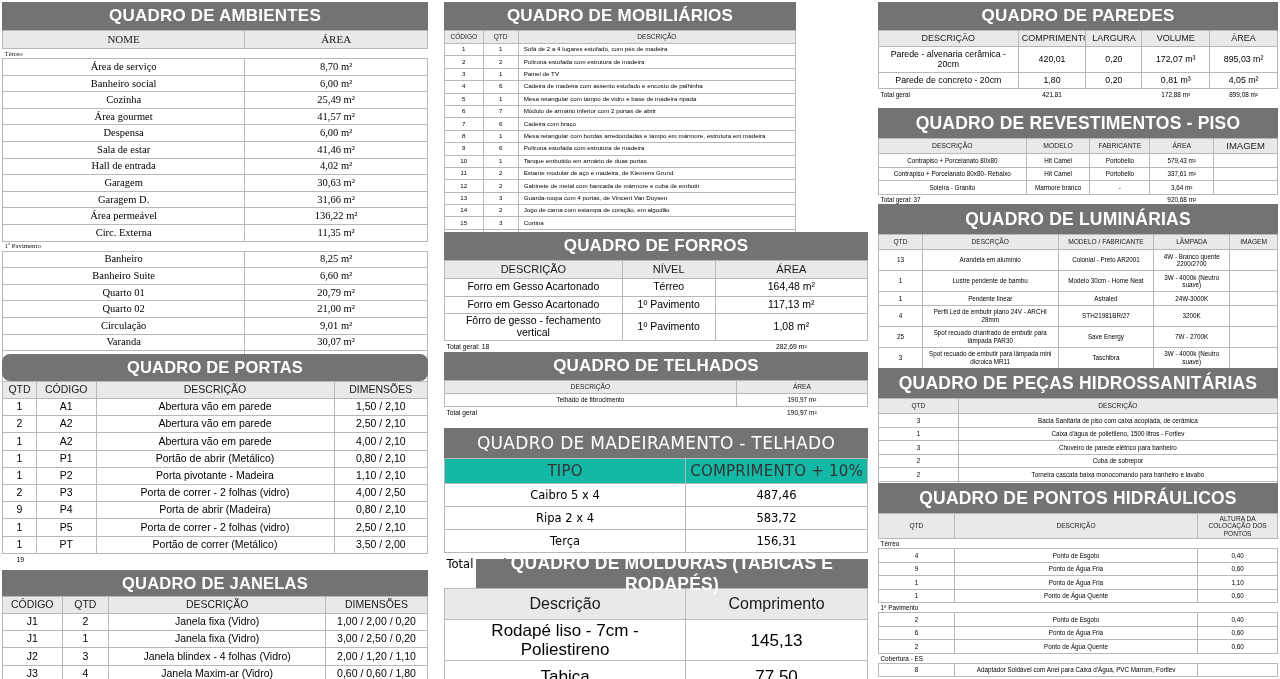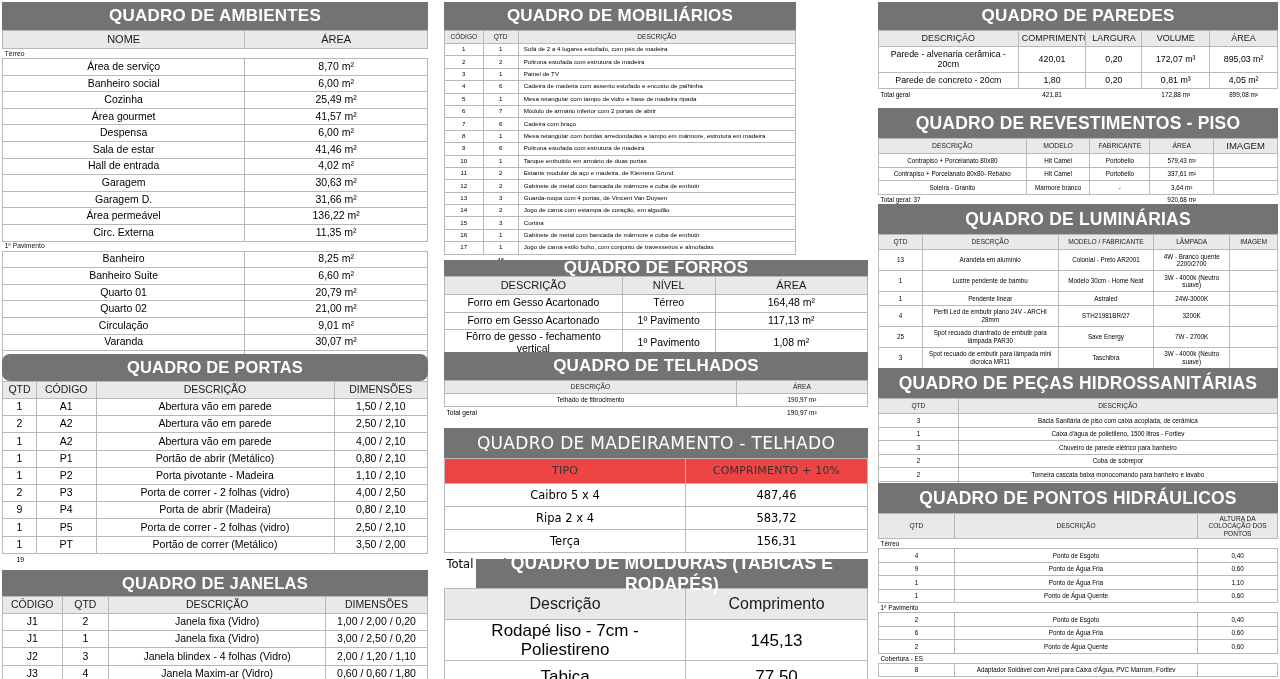--- a/index.html
+++ b/index.html
@@ -32,21 +32,21 @@
   table.tb tr.grp td{
     border:none;border-bottom:1px solid #b8b8b8;
     text-align:left;background:#ffffff;padding-left:2px;
   }
   table.tb tr.tot td{border:none;background:#ffffff;}
   .lft{text-align:left !important;padding-left:5px !important;}
 
   
   #t-ambientes{left:2px;top:2px;width:426px;}
   #t-ambientes .ttl{height:28px;font-size:17px;}
-  #t-ambientes table.tb{font-size:10.5px;}
+  #t-ambientes table.tb{font-size:10.5px;font-family:Liberation Serif, serif;}
   #t-ambientes th{font-size:11px;height:15px;}
   #t-ambientes td{height:13.6px;}
   #t-ambientes tr.grp td{font-size:6.8px;height:9px;padding:0 0 0 2px;color:#111;}
   #t-ambientes tr.tot td{font-size:6.8px;height:10px;}
   #t-ambientes tr.tot td.l{text-align:left;padding-left:2px;}
 
   
   #t-portas{left:2px;top:354px;width:426px;}
   #t-portas .ttl{height:27px;font-size:16.5px;border-radius:8px;}
   #t-portas table.tb{font-size:10.5px;}
@@ -64,42 +64,42 @@
   
   #t-mobiliarios{left:444px;top:2px;width:352px;}
   #t-mobiliarios .ttl{height:28px;font-size:17px;}
   #t-mobiliarios table.tb{font-size:6.2px;}
   #t-mobiliarios th{font-size:6.6px;height:10px;}
   #t-mobiliarios td{height:9.4px;}
   #t-mobiliarios tr.tot td{border:none;font-size:6.4px;height:10px;}
 
   
   #t-forros{left:444px;top:232px;width:424px;}
-  #t-forros .ttl{height:16px;font-size:17px;margin-top:28px;}
+  #t-forros .ttl{height:28px;font-size:17px;}
   #t-forros table.tb{font-size:10.5px;}
   #t-forros th{font-size:11px;height:15px;}
   #t-forros td{height:14.5px;}
   #t-forros tr.tot td{font-size:6.8px;height:10px;}
   #t-forros tr.tot td.l{text-align:left;padding-left:2px;}
 
   
   #t-telhados{left:444px;top:352px;width:424px;}
   #t-telhados .ttl{height:28px;font-size:17px;}
   #t-telhados table.tb{font-size:6.4px;}
   #t-telhados th{font-size:6.6px;height:10px;}
   #t-telhados td{height:10px;}
   #t-telhados tr.tot td{font-size:6.6px;height:10px;}
   #t-telhados tr.tot td.l{text-align:left;padding-left:2px;}
 
   
   #t-madeiramento{left:444px;top:428px;width:424px;
      font-family:"DejaVu Sans",sans-serif;}
   #t-madeiramento .ttl{height:30px;font-size:17px;font-weight:normal;letter-spacing:.3px;}
   #t-madeiramento table.tb{font-size:11.5px;}
-  #t-madeiramento th{font-size:11px;height:22px;background:#ef4444;color:#333;letter-spacing:.2px;}
+  #t-madeiramento th{font-size:15px;height:22px;background:#14b8a6;color:#333;letter-spacing:.2px;}
   #t-madeiramento td{height:20px;}
   #t-madeiramento tr.tot td{font-size:11.5px;height:20px;}
   #t-madeiramento tr.tot td.l{text-align:left;padding-left:2px;}
 
   
   #t-molduras{left:444px;top:559px;width:424px;}
   #t-molduras .ttl{height:29px;font-size:17.5px;margin-left:32px;}
   #t-molduras table.tb{font-size:17px;}
   #t-molduras th{font-size:16px;height:28px;}
   #t-molduras td{height:28px;}

